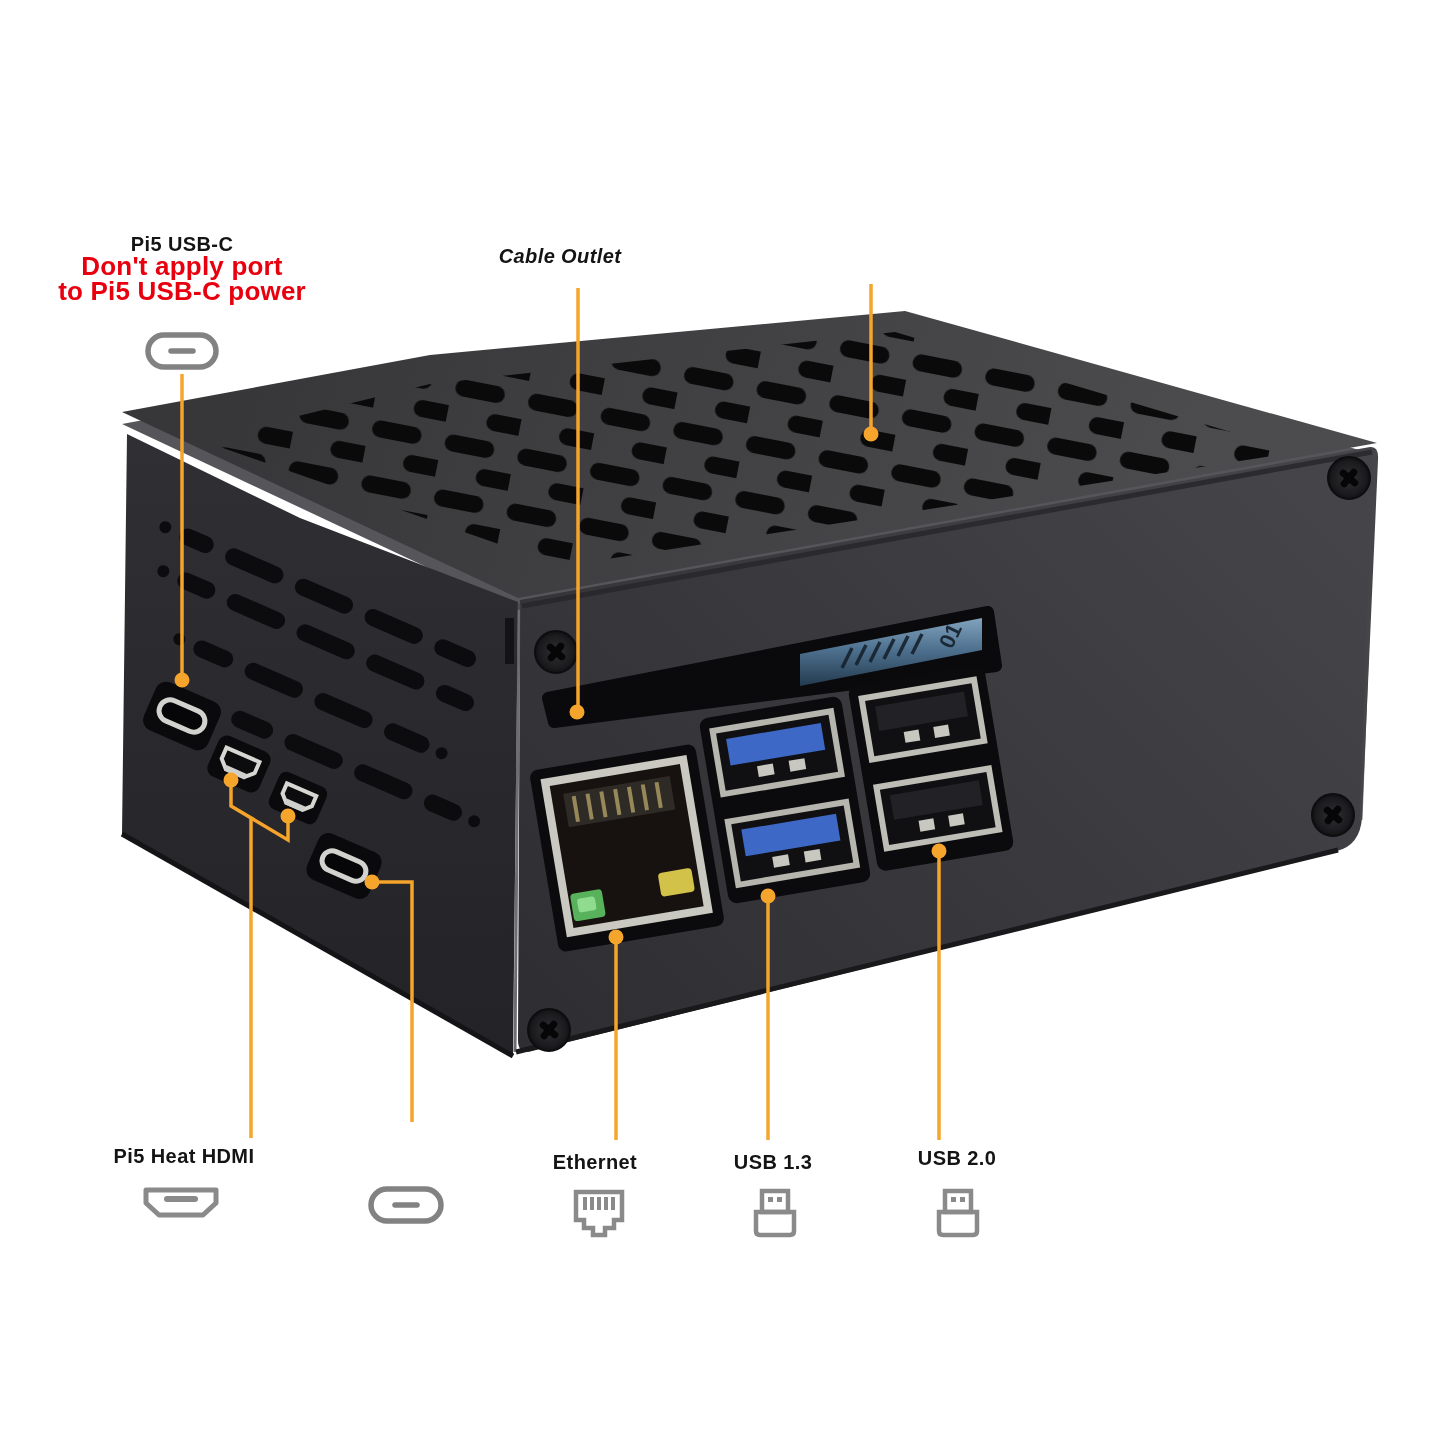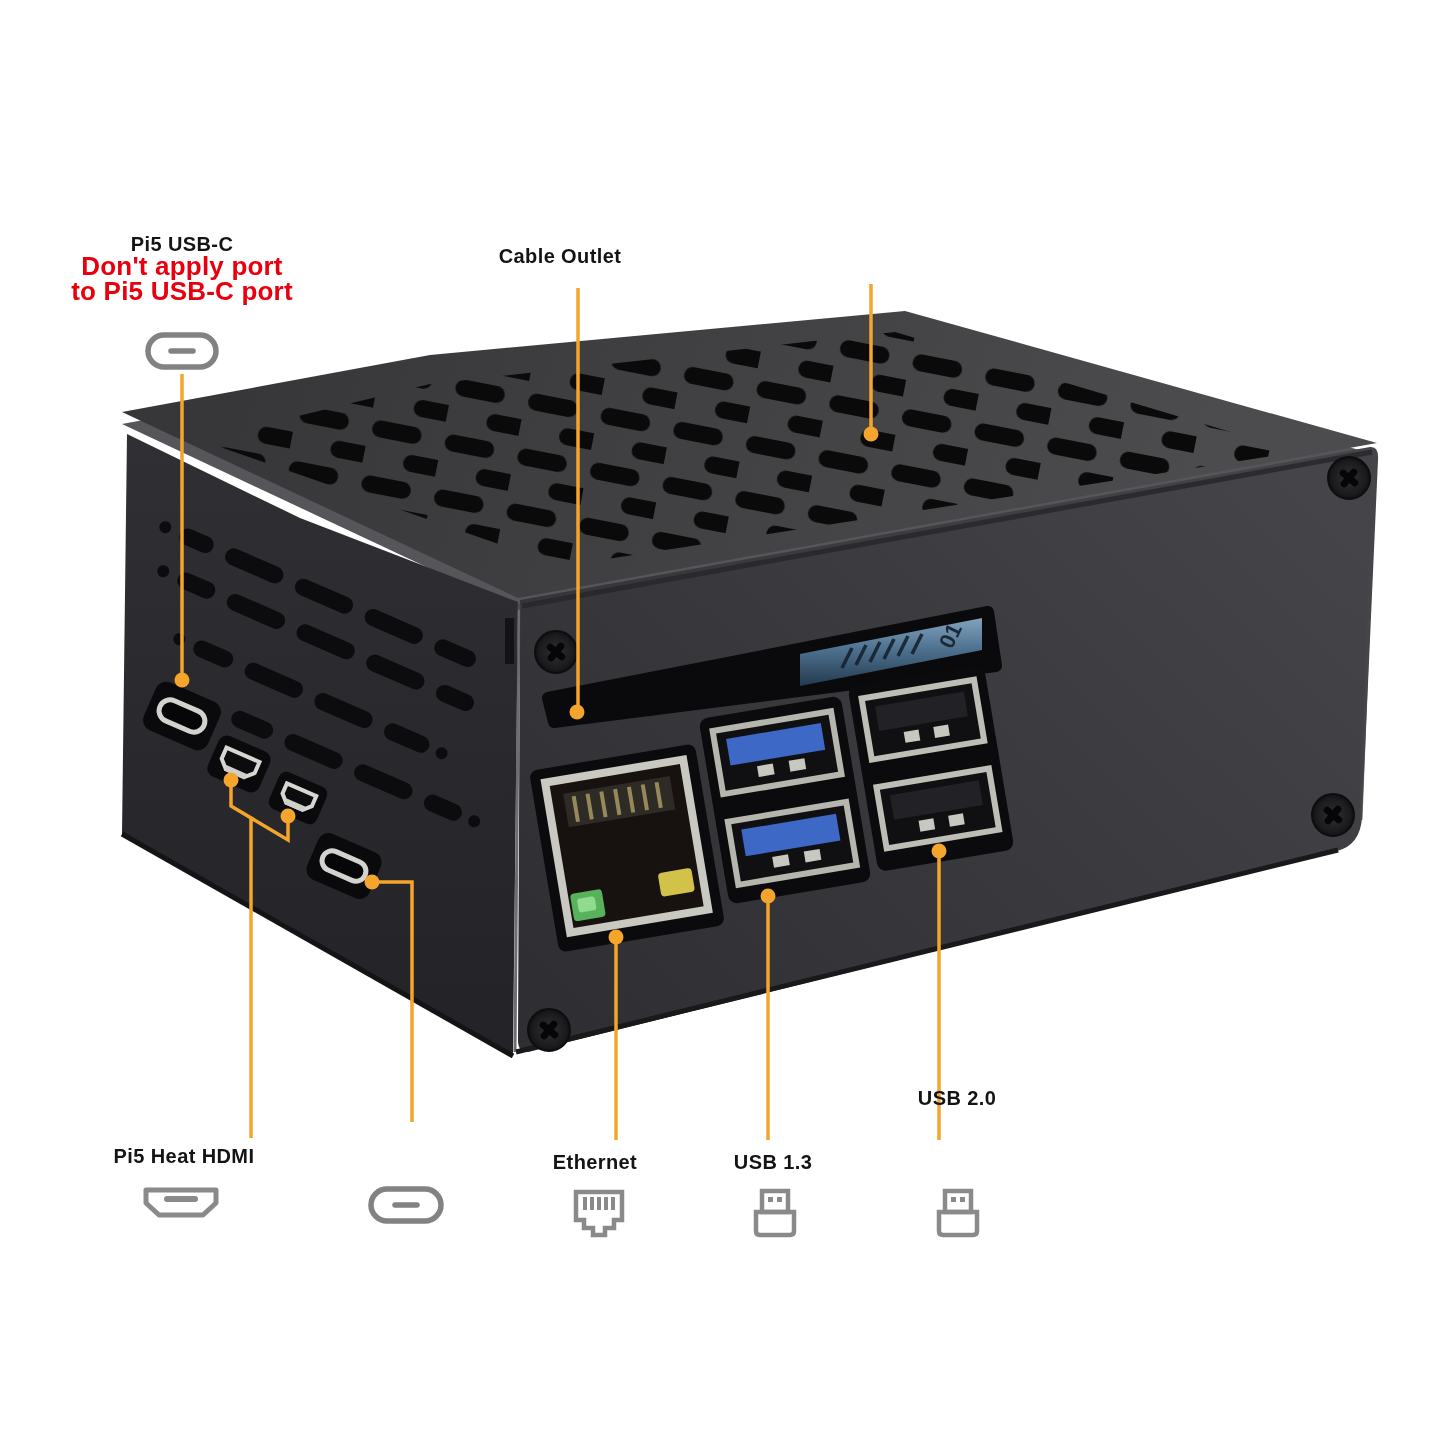--- a/index.html
+++ b/index.html
@@ -246,28 +246,28 @@
       <g>
         <line x1="939" y1="851" x2="939" y2="1140"></line>
           <circle cx="939" cy="851" r="7.5" stroke="none"></circle>
       </g>
     </g>
   </svg>
 
   <div class="lbl" style="left:182px;top:234px;">
     <div class="lbl-title">Pi5 USB-C</div>
     <div class="lbl-warn">Don't apply port</div>
-    <div class="lbl-warn">to Pi5 USB-C port</div>
+    <div class="lbl-warn">to Pi5 USB-C power</div>
   </div>
   <svg class="port-icon" style="left:182px;top:331px;" width="76" height="40" viewBox="0 0 76 40">
     <rect x="4" y="4" width="68" height="32" rx="16" fill="none" stroke="#828282" stroke-width="5.5"></rect>
     <line x1="27" y1="20" x2="49" y2="20" stroke="#828282" stroke-width="5.5" stroke-linecap="round"></line>
   </svg>
 
-  <div class="lbl" style="left:560px;top:246px;">
+  <div class="lbl" style="left:560px;top:246px;font-style:italic;">
     <div class="lbl-title">Cable Outlet</div>
   </div>
 
 
   <div class="lbl" style="left:184px;top:1146px;">
     <div class="lbl-title">Pi5 Heat HDMI</div>
   </div>
   <svg class="port-icon" style="left:181px;top:1186px;" width="82" height="34" viewBox="0 0 82 34">
     <path d="M6,4 H76 V17 L63,29 H19 L6,17 Z" fill="none" stroke="#8A8A8A" stroke-width="5" stroke-linejoin="round"></path>
     <rect x="24" y="10" width="34" height="6" rx="3" fill="#8A8A8A"></rect>
@@ -295,21 +295,21 @@
   <div class="lbl" style="left:773px;top:1152px;">
     <div class="lbl-title">USB 1.3</div>
   </div>
   <svg class="port-icon" style="left:775px;top:1188px;" width="46" height="50" viewBox="0 0 46 50">
     <rect x="10" y="3" width="26" height="21" fill="none" stroke="#8A8A8A" stroke-width="4.5"></rect>
     <rect x="16" y="9" width="5" height="5" fill="#8A8A8A"></rect>
     <rect x="25" y="9" width="5" height="5" fill="#8A8A8A"></rect>
     <path d="M4,24 H42 V43 Q42,47 38,47 H8 Q4,47 4,43 Z" fill="none" stroke="#8A8A8A" stroke-width="4.5"></path>
   </svg>
 
-  <div class="lbl" style="left:957px;top:1088px;">
+  <div class="lbl" style="left:957px;top:1148px;">
     <div class="lbl-title">USB 2.0</div>
   </div>
   <svg class="port-icon" style="left:958px;top:1188px;" width="46" height="50" viewBox="0 0 46 50">
     <rect x="10" y="3" width="26" height="21" fill="none" stroke="#8A8A8A" stroke-width="4.5"></rect>
     <rect x="16" y="9" width="5" height="5" fill="#8A8A8A"></rect>
     <rect x="25" y="9" width="5" height="5" fill="#8A8A8A"></rect>
     <path d="M4,24 H42 V43 Q42,47 38,47 H8 Q4,47 4,43 Z" fill="none" stroke="#8A8A8A" stroke-width="4.5"></path>
   </svg>
 
 </div>

